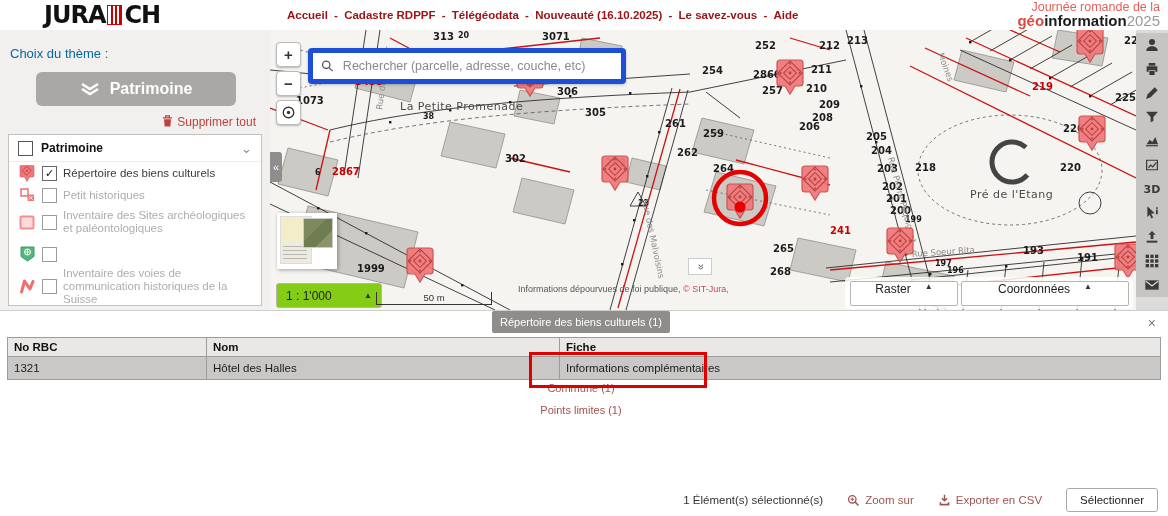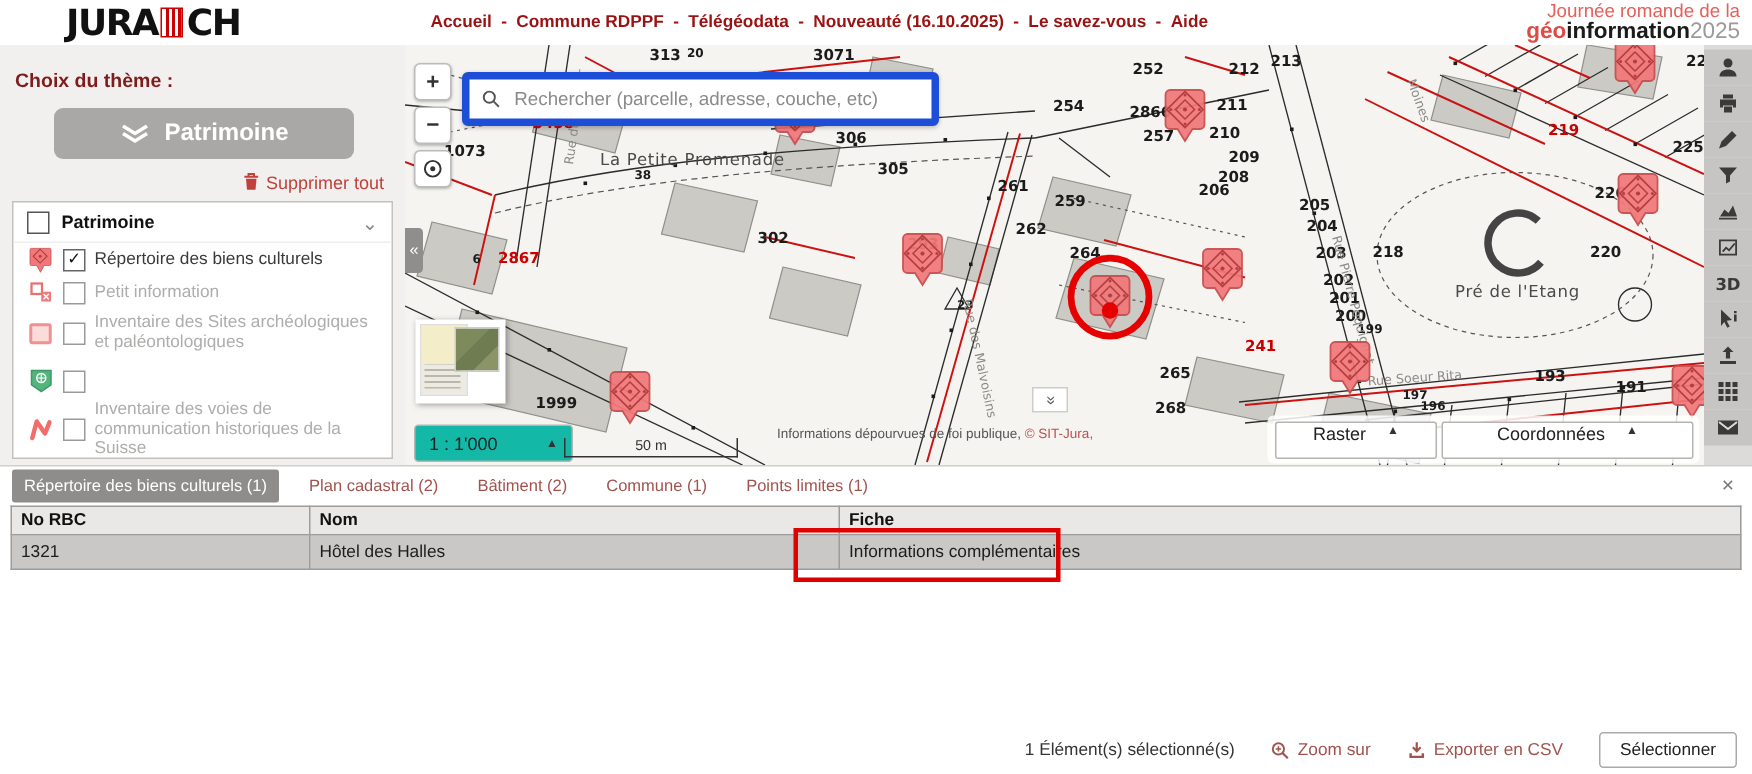--- a/index.html
+++ b/index.html
@@ -13,21 +13,21 @@
   .nav a{color:#9A1212;text-decoration:none;cursor:pointer;}
   .event{position:absolute;right:8px;top:1px;text-align:right;line-height:13px;}
   .event .l1{color:#E4605A;font-size:12.5px;}
   .event .l2{font-size:15px;font-weight:bold;}
   .event .geo{color:#DD4B44;}
   .event .info{color:#1b1b1b;}
   .event .year{color:#9a9a9a;font-weight:normal;}
   
   .app{display:flex;height:280px;}
   .sidebar{width:270px;flex:none;background:#F1F0EF;position:relative;}
-  .side-title{font-weight:bold;font-size:13px;color:#7f1d1d;margin:16px 0 0 10px;}
+  .side-title{font-weight:normal;font-size:13px;color:#0369a1;margin:16px 0 0 10px;}
   .theme-btn{margin:11px 0 0 36px;width:200px;height:34px;background:#A9A8A6;border-radius:6px;color:#fff;font-weight:bold;font-size:16px;display:flex;align-items:center;justify-content:center;gap:10px;cursor:pointer;}
   .clear-all{margin:9px 14px 0 0;text-align:right;color:#C0413B;font-size:12px;display:flex;justify-content:flex-end;gap:4px;cursor:pointer;}
   .layers-panel{margin:5px 8px 0 8px;background:#fff;border:1px solid #C2C1BF;height:170px;overflow:hidden;}
   .group-row{display:flex;align-items:center;height:26px;padding:0 9px;gap:8px;border-bottom:1px solid #EEE;}
   .group-label{font-weight:bold;font-size:12px;color:#111;flex:1;}
   .chev{color:#888;font-size:13px;}
   .cb{width:13px;height:13px;border:1.5px solid #555;background:#fff;flex:none;display:flex;align-items:center;justify-content:center;font-size:11px;line-height:11px;color:#111;cursor:pointer;}
   .layer-row{display:flex;align-items:center;padding:0 6px 0 9px;gap:6px;font-size:11.5px;color:#3a3a3a;line-height:13px;}
   .layer-row .cb{border-color:#666;}
   .layer-row.muted{color:#ADADAB;}
@@ -42,36 +42,36 @@
   .searchbox{position:absolute;left:38px;top:18px;width:292px;height:26px;background:#fff;border:5px solid #1d4ed8;border-radius:4px;box-shadow:0 1px 3px rgba(0,0,0,.22);display:flex;align-items:center;padding:0 8px;gap:7px;}
   .searchbox input{border:none;outline:none;font-size:12.5px;color:#555;width:100%;background:transparent;font-family:"Liberation Sans",sans-serif;}
   .searchbox input::placeholder{color:#8a8a8a;}
   .handle-left{position:absolute;left:0;top:122px;width:12px;height:30px;background:#8F8E8C;color:#fff;border-radius:0 3px 3px 0;display:flex;align-items:center;justify-content:center;font-size:11px;cursor:pointer;}
   .inset{position:absolute;left:7px;top:183px;width:60px;height:56px;background:#fff;box-shadow:1px 1px 4px rgba(0,0,0,.35);cursor:pointer;}
   .inset .t1{position:absolute;left:4px;top:4px;width:30px;height:46px;background:linear-gradient(180deg,#F3EDC9 0 55%,#EDEAE2 55% 100%);outline:1px solid #DDD;}
   .inset .t1::after{content:"";position:absolute;left:2px;top:26px;width:24px;height:16px;background:repeating-linear-gradient(0deg,#B9B7AE 0 1px,transparent 1px 4px);}
   .inset .t2{position:absolute;left:27px;top:6px;width:28px;height:28px;background:linear-gradient(135deg,#7D8A5B 0 40%,#6F7C52 40% 70%,#8A9466 70% 100%);outline:1px solid #CCC;}
   .collapse-bottom{position:absolute;left:418px;top:228px;width:22px;height:15px;background:#fff;border:1px solid #CCC;display:flex;align-items:center;justify-content:center;color:#555;font-size:11px;cursor:pointer;}
   .collapse-bottom span{display:inline-block;transform:rotate(-90deg);}
-  .scale-select{position:absolute;left:6px;top:253px;width:86px;height:23px;background:#14b8a6;border:1px solid #B5B4B2;border-radius:3px;display:flex;align-items:center;justify-content:space-between;padding:0 9px;font-size:12px;color:#222;cursor:pointer;}
+  .scale-select{position:absolute;left:6px;top:253px;width:86px;height:23px;background:#84cc16;border:1px solid #B5B4B2;border-radius:3px;display:flex;align-items:center;justify-content:space-between;padding:0 9px;font-size:12px;color:#222;cursor:pointer;}
   .tri{font-size:8px;color:#333;}
   .scalebar{position:absolute;left:106px;top:262px;width:114px;height:12px;border-left:1.5px solid #333;border-right:1.5px solid #333;border-bottom:1.5px solid #333;font-size:9.5px;color:#333;text-align:center;line-height:11px;}
   .attrib{position:absolute;left:248px;top:253px;font-size:9px;line-height:12px;color:#555;}
   .attrib .red{color:#C0504D;}
   .basemap-wrap{position:absolute;left:575px;top:247px;width:288px;height:32px;background:rgba(255,255,255,.85);border-radius:4px;}
   .bm-btn{position:absolute;top:4px;height:23px;background:#fff;border:1px solid #B5B4B2;border-radius:2px;display:flex;justify-content:center;gap:14px;font-size:12px;color:#222;cursor:pointer;}
   .bm-raster{left:5px;width:106px;}
   .bm-coords{left:116px;width:166px;}
   
   .toolbar{width:32px;flex:none;background:#DCDBD9;display:flex;flex-direction:column;padding-top:3px;gap:0;}
   .tbtn{width:32px;height:24px;background:#C6C5C3;display:flex;align-items:center;justify-content:center;cursor:pointer;font-family:"DejaVu Sans",sans-serif;font-weight:bold;font-size:11px;color:#3a3a3a;}
   .tbtn svg{display:block;}
   
   .bottom{height:206px;background:#fff;border-top:1px solid #CFCECC;position:relative;}
-  .tabsbar{height:25px;display:flex;align-items:center;padding-left:8px;}
+  .tabsbar{height:25px;display:flex;align-items:center;padding-left:8px;flex-direction:column;}
   .tab{font-size:11px;color:#A1534E;margin-right:14px;padding:5px 6px;cursor:pointer;white-space:nowrap;}
   .tab.active{background:#8E8D8B;color:#fff;border-radius:2px;padding:5px 8px;}
   .close-x{position:absolute;right:12px;top:5px;color:#777;font-size:14px;line-height:14px;cursor:pointer;}
   .tablewrap{position:absolute;left:7px;right:7px;top:26px;}
   table{border-collapse:collapse;width:100%;font-size:11.5px;table-layout:fixed;}
   th{background:#E9E8E7;border:1px solid #9D9C9A;text-align:left;font-weight:bold;color:#111;padding:3px 6px;}
   td{background:#C9C8C6;border:1px solid #9D9C9A;border-top:none;color:#1c1c1c;padding:5px 6px;}
   .redbox{position:absolute;left:529px;top:41px;width:172px;height:30px;border:3px solid #E00000;pointer-events:none;}
   .actionbar{position:absolute;bottom:5px;right:10px;display:flex;align-items:center;gap:24px;font-size:11.5px;}
   .sel-count{color:#333;}
@@ -80,21 +80,21 @@
 </style>
 </head>
 <body>
 
 <div class="header">
   <div class="logo">
     <span>JURA</span>
     <span class="flag"></span>
     <span>CH</span>
   </div>
-  <div class="nav" id="nav"><a>Accueil</a><span class="sep"> - </span><a>Commune RDPPF</a><span class="sep"> - </span><a>Télégéodata</a><span class="sep"> - </span><a>Nouveauté (16.10.2025)</a><span class="sep"> - </span><a>Le savez-vous</a><span class="sep"> - </span><a>Aide</a></div>
+  <div class="nav" id="nav"><a>Accueil</a><span class="sep"> - </span><a>Cadastre RDPPF</a><span class="sep"> - </span><a>Télégéodata</a><span class="sep"> - </span><a>Nouveauté (16.10.2025)</a><span class="sep"> - </span><a>Le savez-vous</a><span class="sep"> - </span><a>Aide</a></div>
   <div class="event">
     <div class="l1">Journée romande de la</div>
     <div class="l2"><span class="geo">géo</span><span class="info">information</span><span class="year">2025</span></div>
   </div>
 </div>
 
 <div class="app">
 
   <div class="sidebar">
     <div class="side-title">Choix du thème :</div>
@@ -132,21 +132,21 @@
           </div>
           <div class="layer-row h22 muted">
             <span class="licon">
               <svg width="15" height="14" viewBox="0 0 15 14">
                 <rect x="1" y="1" width="7" height="7" fill="none" stroke="#E87070" stroke-width="1.5"></rect>
                 <rect x="7.5" y="6.5" width="6.5" height="6.5" fill="#F1787A"></rect>
                 <path d="M9 8l3.5 3.5M12.5 8L9 11.5" stroke="#fff" stroke-width="1"></path>
               </svg>
             </span>
             <span class="cb"></span>
-            <span>Petit information</span>
+            <span>Petit historiques</span>
           </div>
           <div class="layer-row h32 muted">
             <span class="licon">
               <svg width="16" height="15" viewBox="0 0 16 15">
                 <rect x="1.5" y="1.5" width="13" height="12" fill="#FBDCDA" stroke="#F09090" stroke-width="2" rx="1"></rect>
               </svg>
             </span>
             <span class="cb"></span>
             <span>Inventaire des Sites archéologiques et paléontologiques</span>
           </div>

